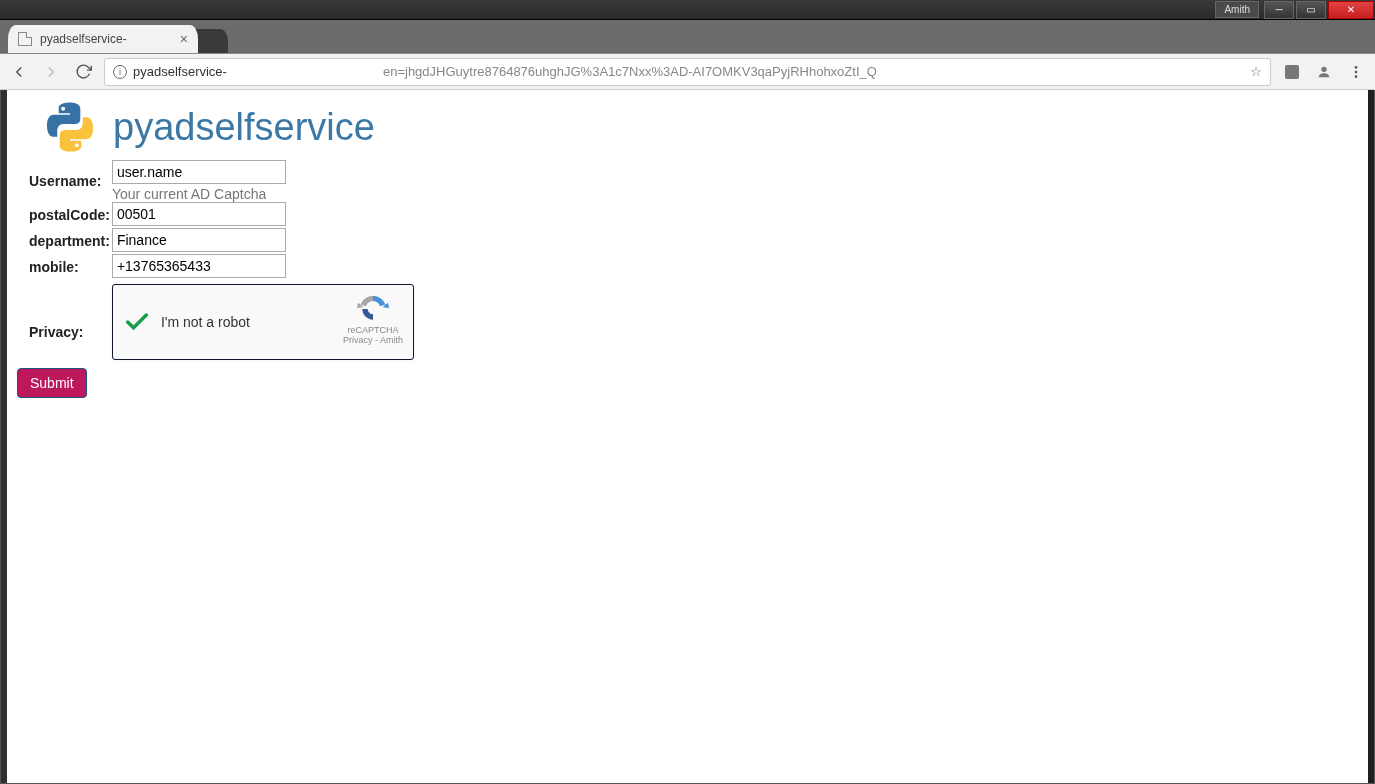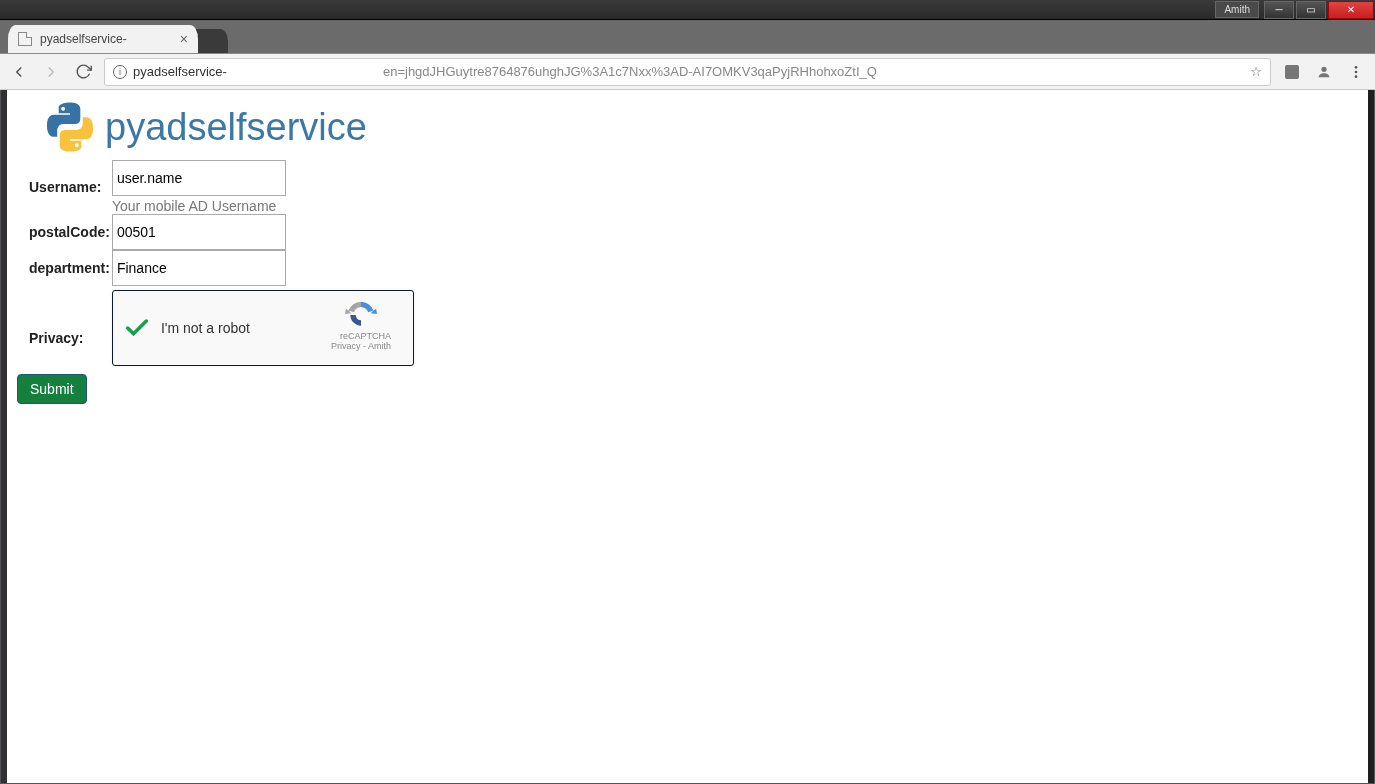--- a/index.html
+++ b/index.html
@@ -159,21 +159,21 @@
     border-left: 6px solid #313135;
     border-right: 6px solid #1f1f1f;
     height: 100%;
   }
 
   
   .app-header {
     display: flex;
     align-items: center;
     padding: 10px 0 6px 30px;
-    gap: 8px;
+    gap: 16px;
   }
   .app-title {
     font-family: "Trebuchet MS", "Segoe UI", sans-serif;
     font-size: 38px;
     color: #3b78a6;
     font-weight: 400;
   }
 
   
   table.form {
@@ -185,21 +185,21 @@
   table.form td.lab {
     font-weight: bold;
     color: #222;
     padding-right: 2px;
     white-space: nowrap;
     height: 26px;
     vertical-align: middle;
   }
   table.form input[type=text] {
     width: 174px;
-    height: 36px;
+    height: 24px;
     border: 1px solid #aaa;
     padding: 0 4px;
     font-size: 14px;
   }
   .helper {
     color: #777;
     font-size: 14px;
     margin-top: 2px;
   }
 
@@ -223,32 +223,32 @@
     font-size: 26px;
     font-weight: bold;
     margin-right: 10px;
   }
   .recaptcha .label {
     font-size: 14px;
     color: #333;
   }
   .recaptcha .brand {
     position: absolute;
-    right: 22px; top: 8px;
-    text-align: right;
+    right: 10px; top: 8px;
+    text-align: center;
     font-size: 9px;
     color: #888;
   }
   .recaptcha .brand .logo { width: 36px; height: 32px; margin: 0 auto; }
   .recaptcha .brand .links { font-size: 9px; color: #888; }
 
   
   .submit-btn {
     margin: 8px 0 0 4px;
-    background: #15803d;
+    background: #be185d;
     border: 1px solid #1f5580;
     color: #fff;
     font-size: 14px;
     padding: 6px 12px;
     border-radius: 4px;
     cursor: pointer;
   }
 </style>
 </head>
 <body>
@@ -324,30 +324,34 @@
       <span class="app-title">pyadselfservice</span>
     </div>
 
     
     <table class="form">
       <tbody>
           <tr>
         <td class="lab">Username:</td>
         <td>
           <input type="text" value="user.name" style="">
-          <div class="helper">Your mobile AD Username</div>
+          <div class="helper">Your current AD Captcha</div>
         </td>
       </tr>
       <tr>
         <td class="lab">postalCode:</td>
         <td><input type="text" value="00501" style=""></td>
       </tr>
       <tr>
         <td class="lab">department:</td>
         <td><input type="text" value="Finance" style=""></td>
+      </tr>
+      <tr>
+        <td class="lab">mobile:</td>
+        <td><input type="text" value="+13765365433" style=""></td>
       </tr>
       <tr>
         <td class="lab" style="padding-top:24px;">Privacy:</td>
         <td style="padding-top:4px;">
           <div class="recaptcha">
             <div class="check">
               <svg width="30" height="30" viewBox="0 0 24 24" fill="none" stroke="#1a9e4b" stroke-width="3" stroke-linecap="round">
                     <path d="M4 12l5 5L20 6"></path>
                   </svg>
             </div>

